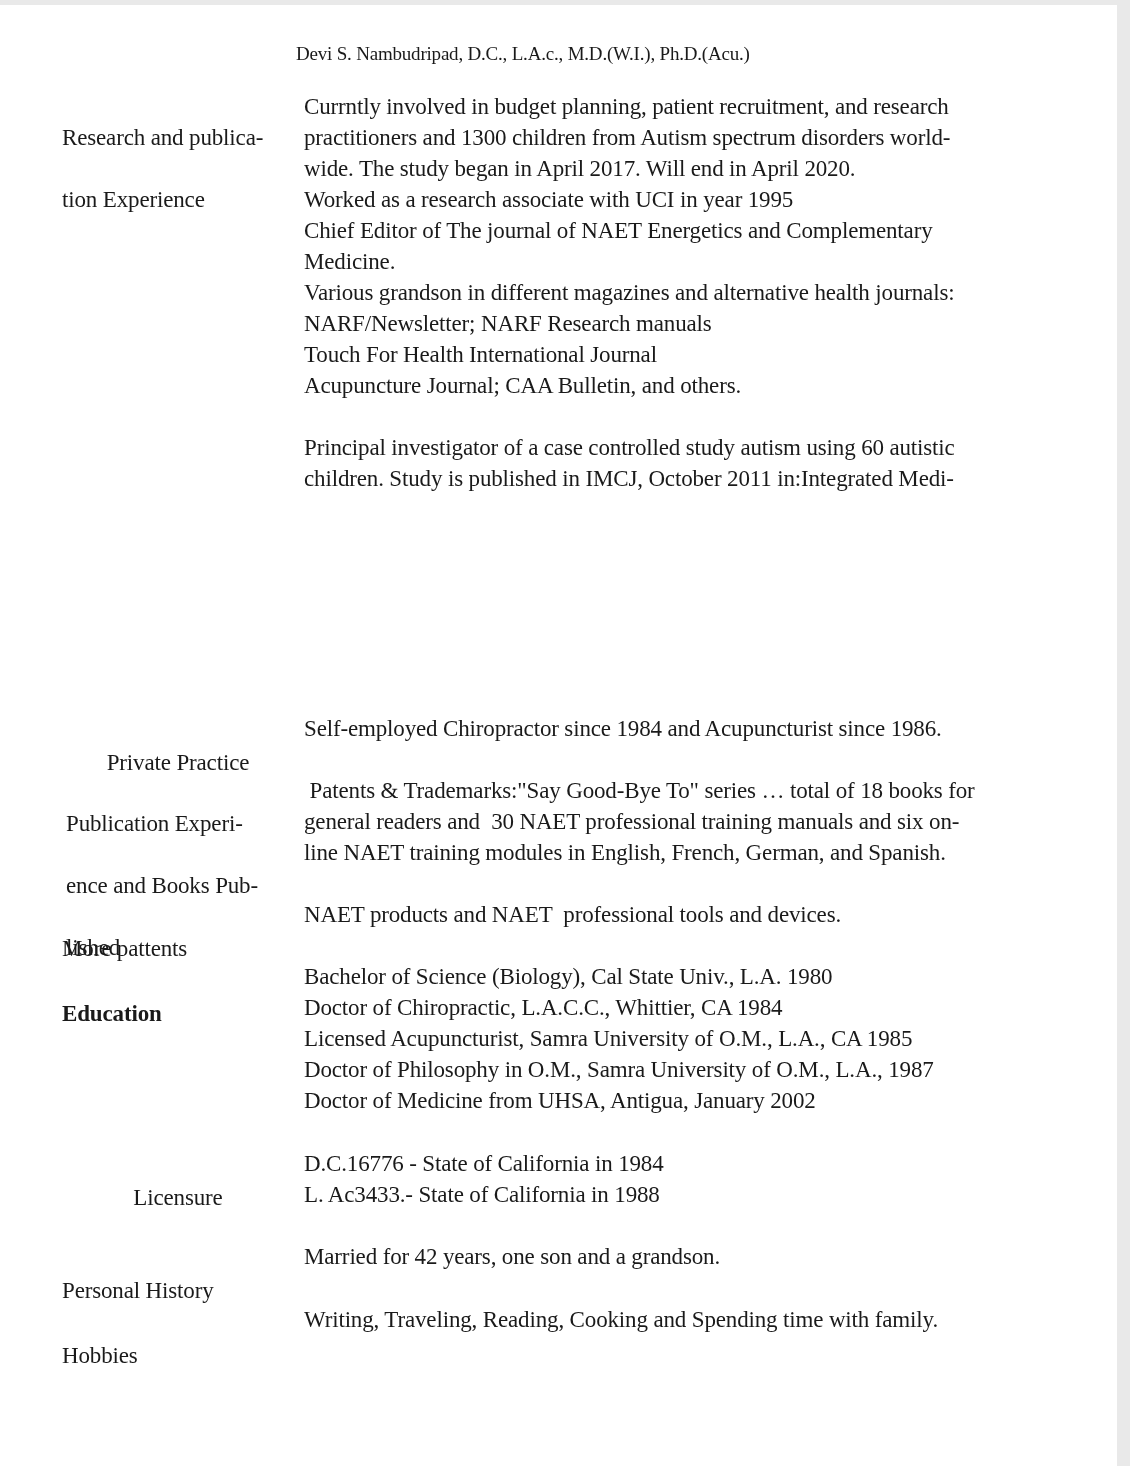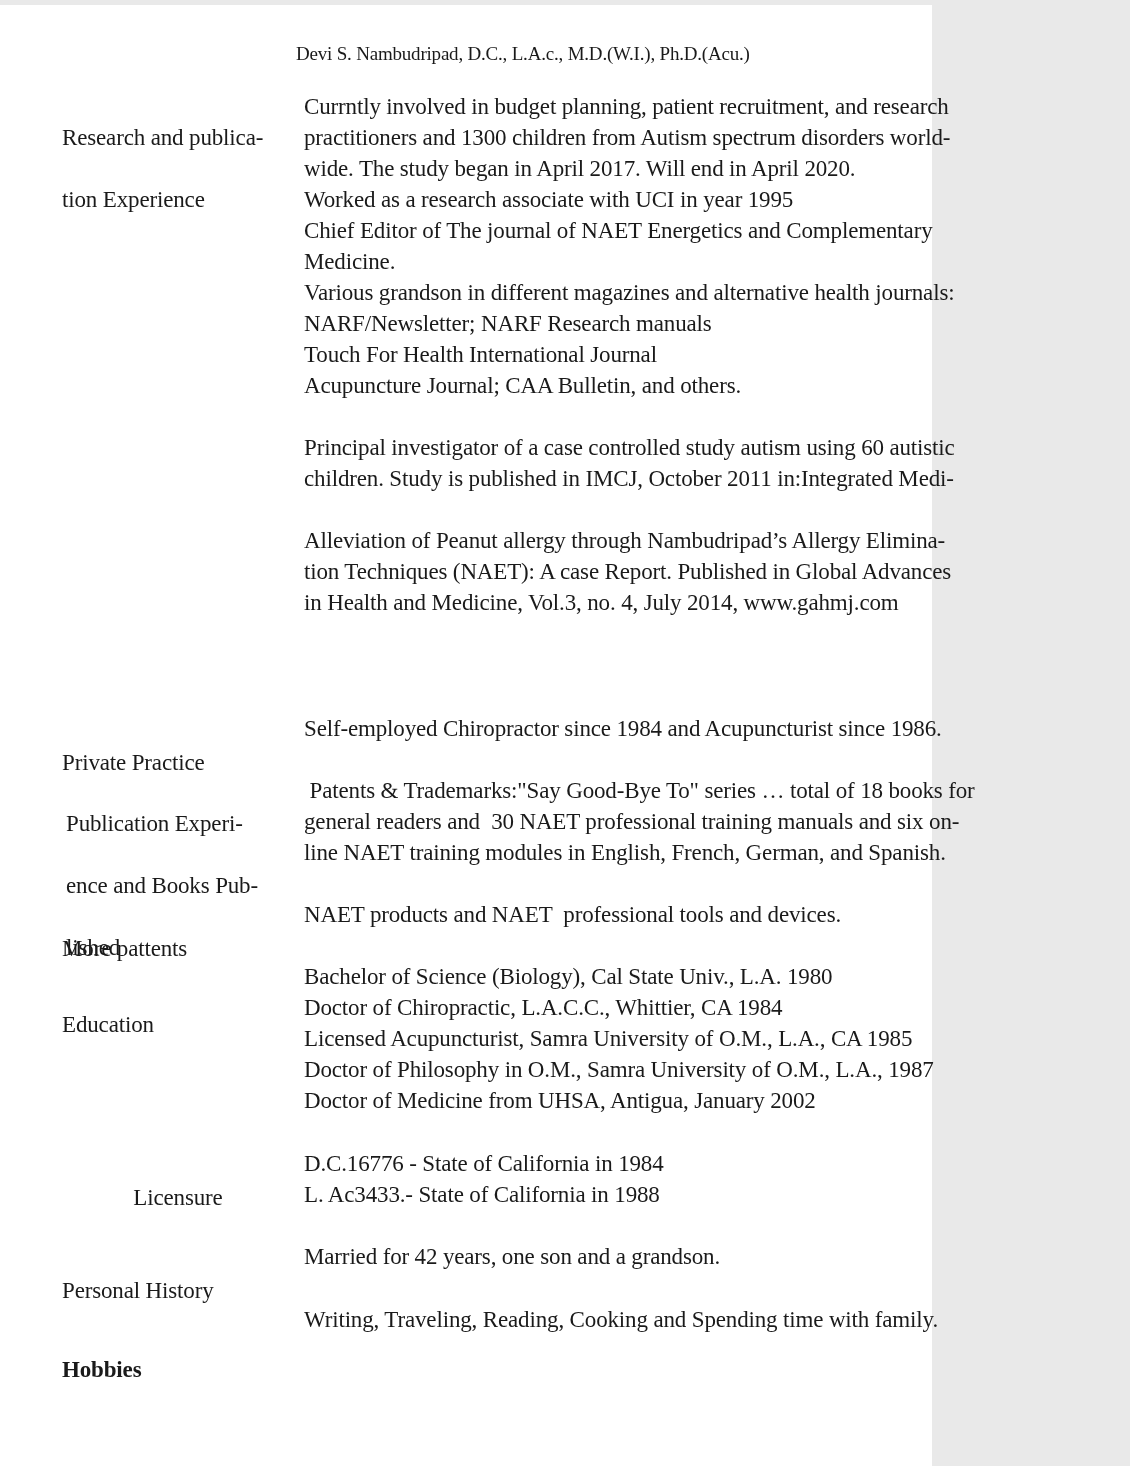--- a/index.html
+++ b/index.html
@@ -5,21 +5,21 @@
     html, body { margin: 0; padding: 0; }
     body {
       width: 1130px; height: 1466px;
       background: #e9e9e9;
       overflow: hidden;
       position: relative;
     }
     .page {
       position: absolute;
       left: 0; top: 5px;
-      width: 932px; height: 1461px;
+      width: 1117px; height: 1461px;
       background: #ffffff;
       color: #1a1a1a;
       font-family: "DejaVu Serif", "Liberation Serif", serif;
     }
     .header {
       position: absolute;
       left: 0; width: 1123px;
       top: 38px;
       text-align: left;
       padding-left: 296px;
@@ -74,30 +74,25 @@
         <span class="line">Medicine.</span>
         <span class="line">Various grandson in different magazines and alternative health journals:</span>
         <span class="line">NARF/Newsletter; NARF Research manuals</span>
         <span class="line">Touch For Health International Journal</span>
         <span class="line">Acupuncture Journal; CAA Bulletin, and others.</span>
       </div>
       <div class="para">
         <span class="line">Principal investigator of a case controlled study autism using 60 autistic</span>
         <span class="line">children. Study is published in IMCJ, October 2011 in:Integrated Medi-</span>
       </div>
-      <div class="para">
-        <span class="line">Alleviation of Peanut allergy through Nambudripad’s Allergy Elimina-</span>
-        <span class="line">tion Techniques (NAET): A case Report. Published in Global Advances</span>
-        <span class="line">in Health and Medicine, Vol.3, no. 4, July 2014, www.gahmj.com</span>
-      </div>
     </div>
   </div>
 
   <div class="section" style="top:708px;">
-    <div class="label" style="top:3px;">
+    <div class="label" style="top:3px;text-align:center;">
       <span class="line">Private Practice</span>
     </div>
     <div class="content">
       <span class="line">Self-employed Chiropractor since 1984 and Acupuncturist since 1986.</span>
     </div>
   </div>
 
   <div class="section" style="top:770px;">
     <div class="label" style="left:66px; top:2px;">
       <span class="line">Publication Experi-</span>
@@ -114,21 +109,21 @@
   <div class="section" style="top:894px;">
     <div class="label" style="top:3px;">
       <span class="line">More pattents</span>
     </div>
     <div class="content">
       <span class="line" style="white-space:pre;">NAET products and NAET  professional tools and devices.</span>
     </div>
   </div>
 
   <div class="section" style="top:956px;">
-    <div class="label" style="top:17px;">
+    <div class="label" style="top:6px;font-weight:bold;">
       <span class="line">Education</span>
     </div>
     <div class="content">
       <span class="line">Bachelor of Science (Biology), Cal State Univ., L.A. 1980</span>
       <span class="line">Doctor of Chiropractic, L.A.C.C., Whittier, CA 1984</span>
       <span class="line">Licensed Acupuncturist, Samra University of O.M., L.A., CA 1985</span>
       <span class="line">Doctor of Philosophy in O.M., Samra University of O.M., L.A., 1987</span>
       <span class="line">Doctor of Medicine from UHSA, Antigua, January 2002</span>
     </div>
   </div>
@@ -146,20 +141,20 @@
   <div class="section" style="top:1236px;">
     <div class="label" style="top:3px;">
       <span class="line">Personal History</span>
     </div>
     <div class="content">
       <span class="line">Married for 42 years, one son and a grandson.</span>
     </div>
   </div>
 
   <div class="section" style="top:1299px;">
-    <div class="label" style="top:19px;font-weight:bold;">
+    <div class="label" style="top:5px;">
       <span class="line">Hobbies</span>
     </div>
     <div class="content">
       <span class="line">Writing, Traveling, Reading, Cooking and Spending time with family.</span>
     </div>
   </div>
 </div>
 
 </body></html>

